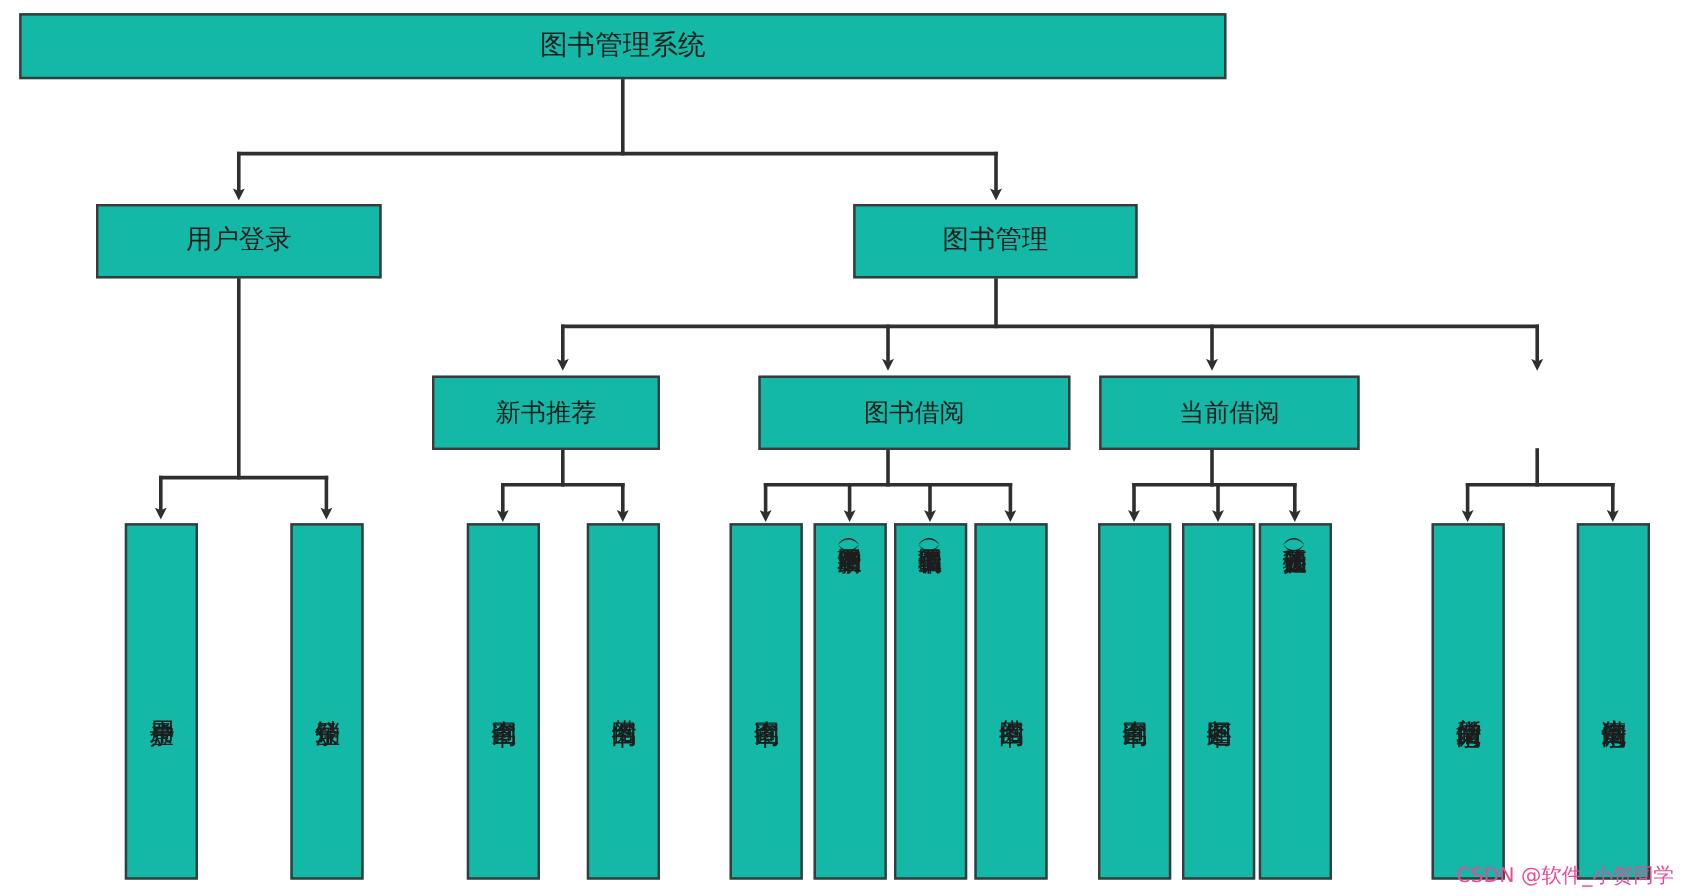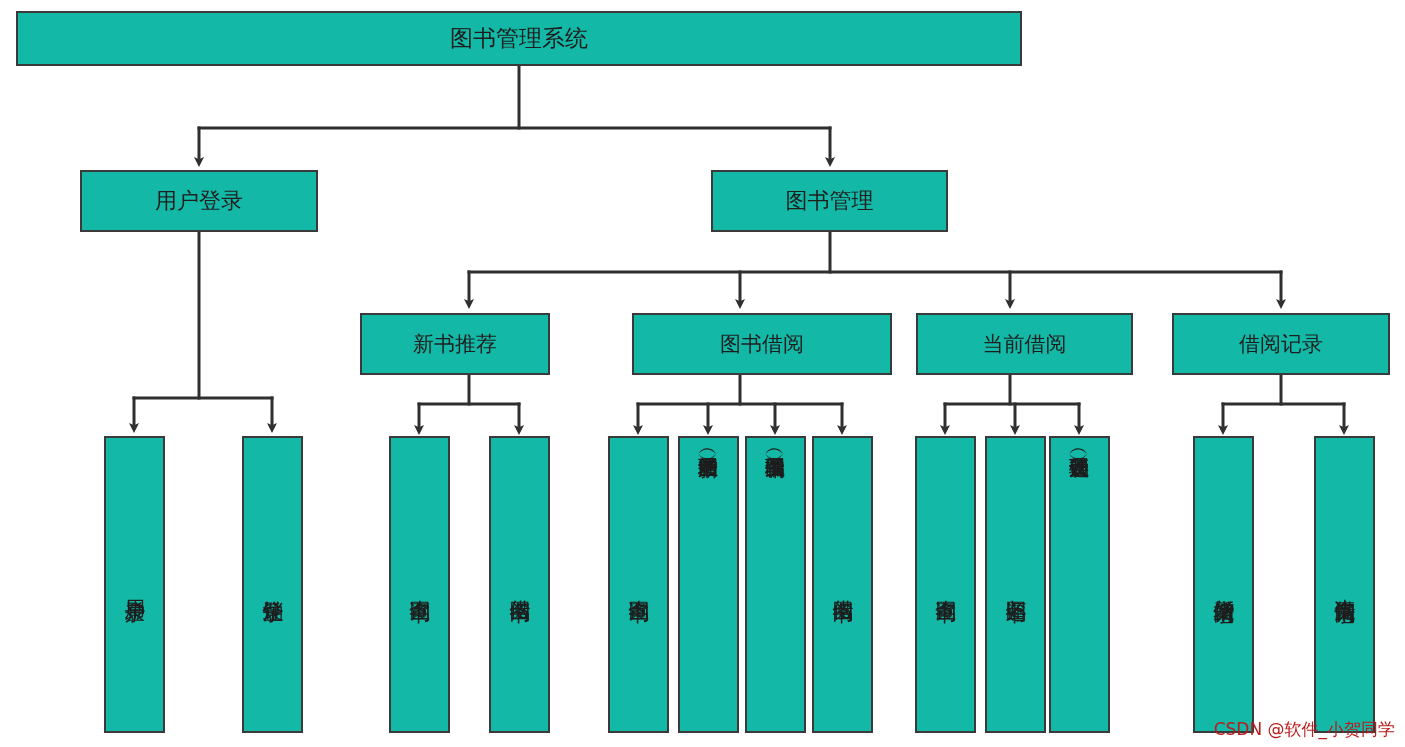--- a/index.html
+++ b/index.html
@@ -66,21 +66,21 @@
   }
   .node-leaf.centered {
     align-items: center;
     padding-top: 0;
   }
   .watermark {
     position: absolute;
     right: 10px;
     bottom: 6px;
     font-size: 17px;
-    color: #b91c1c;
+    color: #ec4899;
     font-family: "DejaVu Sans", "Liberation Sans", sans-serif;
     white-space: nowrap;
     user-select: none;
   }
 </style>
 </head>
 <body>
 
 <div id="diagram-root">
 
@@ -151,23 +151,20 @@
   </div>
 
   <div class="node-box node-l3" style="left:632px; top:313px; width:260px; height:62px;">
     <span class="node-label">图书借阅</span>
   </div>
 
   <div class="node-box node-l3" style="left:901px; top:313px; width:217px; height:62px;margin-left:15px;">
     <span class="node-label">当前借阅</span>
   </div>
 
-  <div class="node-box node-l3" style="left:1172px; top:313px; width:218px; height:62px;">
-    <span class="node-label">借阅记录</span>
-  </div>
 
   <div class="node-box node-leaf centered" style="left:104px; top:436px; width:61px; height:297px;">
     <span class="node-label">用户登录</span>
   </div>
 
   <div class="node-box node-leaf centered" style="left:242px; top:436px; width:61px; height:297px;">
     <span class="node-label">注销登录</span>
   </div>
 
   <div class="node-box node-leaf centered" style="left:389px; top:436px; width:61px; height:297px;">

